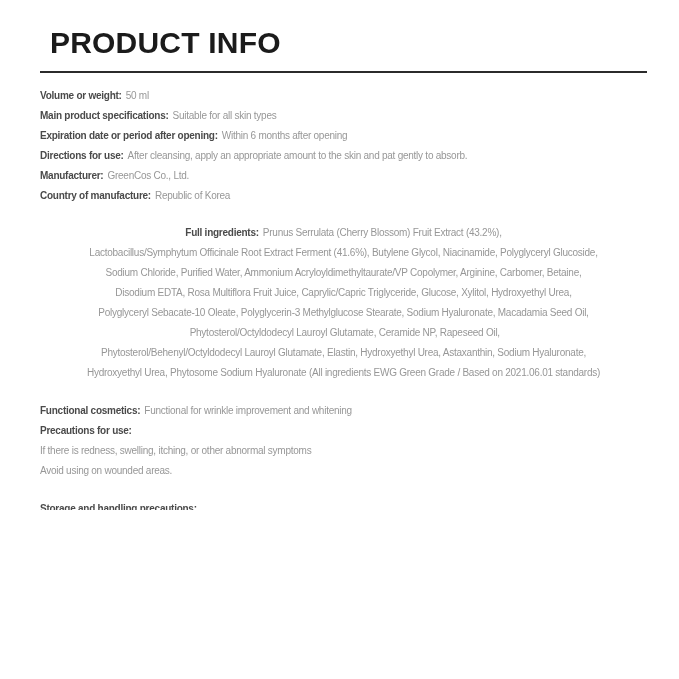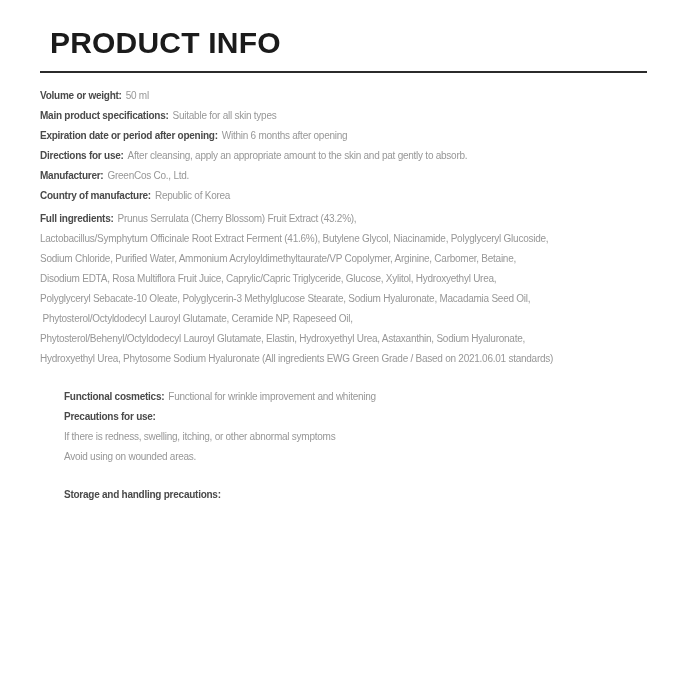--- a/index.html
+++ b/index.html
@@ -27,22 +27,22 @@
   .row {
     font-size: 10px;
     line-height: 20px;
     letter-spacing: -0.25px;
     color: #979797;
   }
   .pre { white-space: pre; }
   .lbl { color: #4a4a4a; font-weight: 700; margin-right: 4px; }
   .val { color: #979797; font-weight: 400; }
   .specs { margin-top: 13px; }
-  .ingredients { margin-top: 3px; }
-  .section { margin-top: 18px; margin-left: 24px; }
+  .ingredients { margin-top: 17px; text-align: center; }
+  .section { margin-top: 18px; }
 </style>
 </head>
 <body>
 
 <div class="page">
   <div class="content">
 
     <h1 class="title">PRODUCT INFO</h1>
     <div class="rule rule-top"></div>
 

